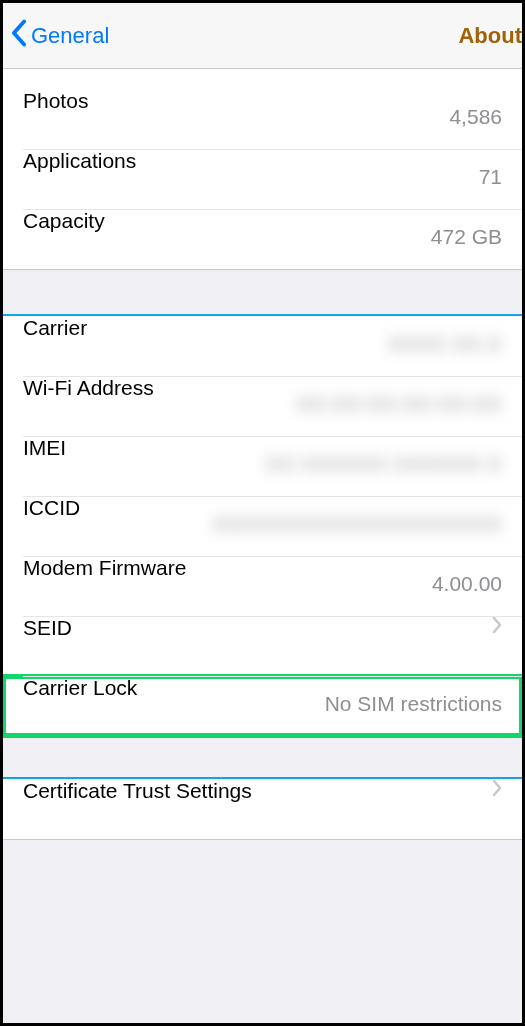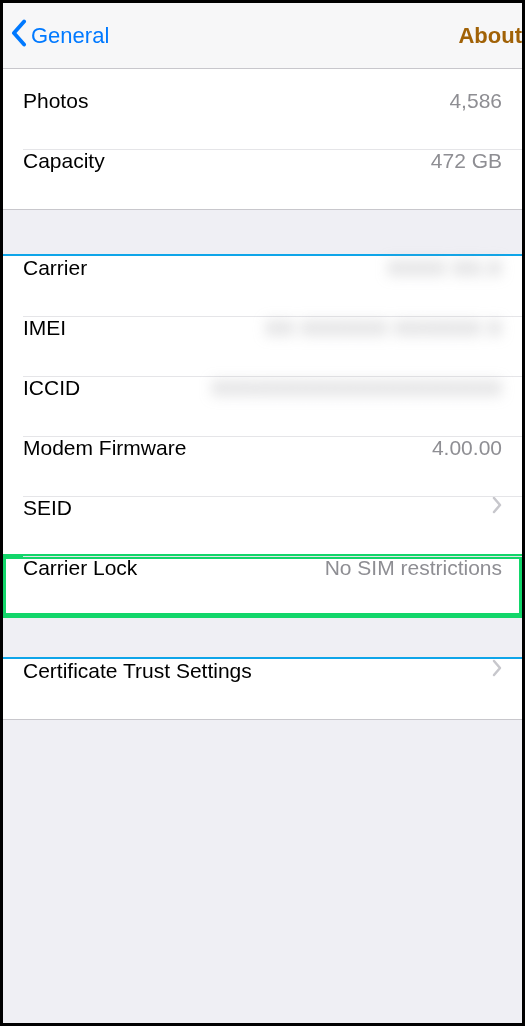--- a/index.html
+++ b/index.html
@@ -71,20 +71,21 @@
     right: 0;
     height: 1px;
     background: #e5e5e8;
   }
   .row .label { flex: 0 0 auto; }
   .row .spacer { flex: 1 1 auto; }
   .row .value {
     color: #8e8e93;
     font-size: 21px;
     text-align: right;
+    margin-top: 16px;
   }
   .row .value.blurred {
     filter: blur(7px);
     -webkit-filter: blur(7px);
     color: #9a9a9f;
     letter-spacing: 0.5px;
     user-select: none;
   }
   .chev {
     margin-left: 10px;
@@ -120,33 +121,43 @@
   <div class="content">
 
     <div class="group first">
       <div style="height:20px"></div>
       <div class="row">
         <span class="label">Photos</span>
         <span class="spacer"></span>
         <span class="value">4,586</span>
       </div>
       <div class="row">
+        <span class="label">Applications</span>
+        <span class="spacer"></span>
+        <span class="value">71</span>
+      </div>
+      <div class="row">
         <span class="label">Capacity</span>
         <span class="spacer"></span>
         <span class="value">472 GB</span>
       </div>
     </div>
 
     <div class="gap"></div>
 
     <div class="group">
       <div class="row">
         <span class="label">Carrier</span>
         <span class="spacer"></span>
         <span class="value blurred">XXXX XX.X</span>
+      </div>
+      <div class="row">
+        <span class="label">Wi-Fi Address</span>
+        <span class="spacer"></span>
+        <span class="value blurred">XX:XX:XX:XX:XX:XX</span>
       </div>
       <div class="row">
         <span class="label">IMEI</span>
         <span class="spacer"></span>
         <span class="value blurred">XX XXXXXX XXXXXX X</span>
       </div>
       <div class="row">
         <span class="label">ICCID</span>
         <span class="spacer"></span>
         <span class="value blurred">XXXXXXXXXXXXXXXXXXXX</span>

